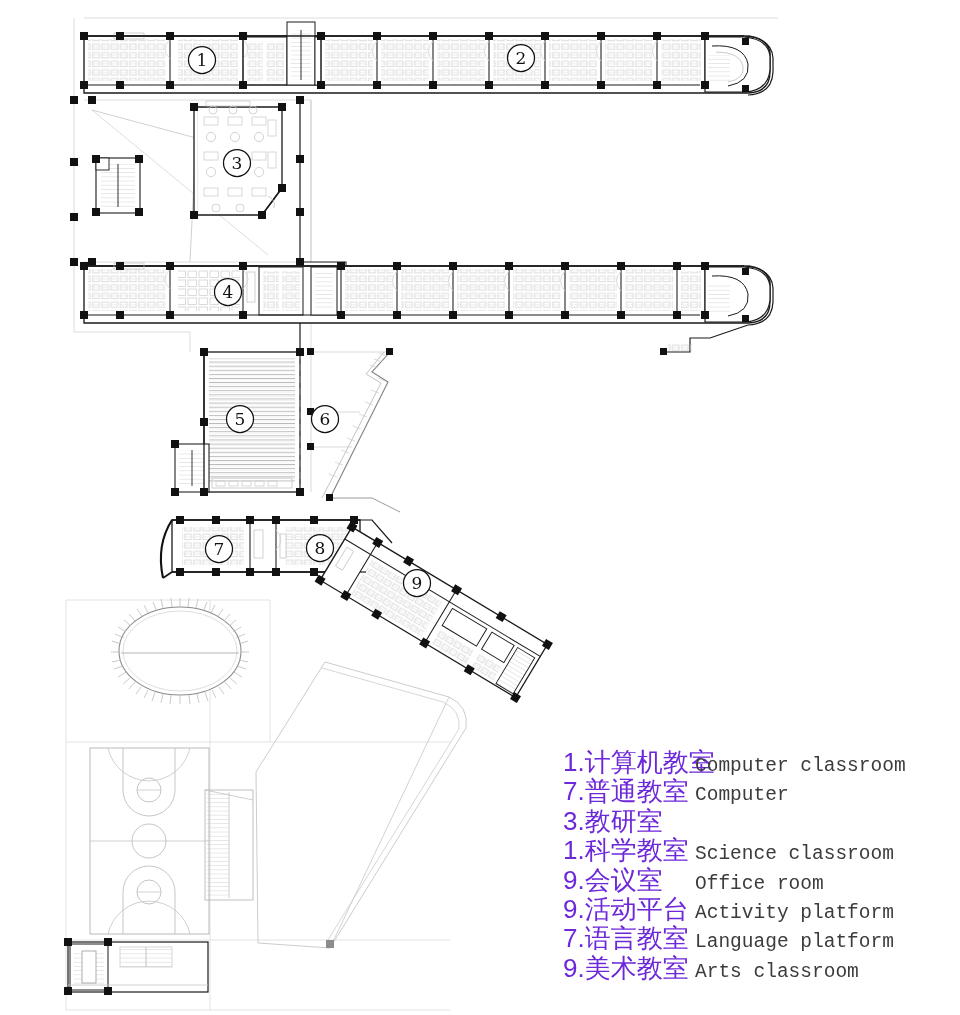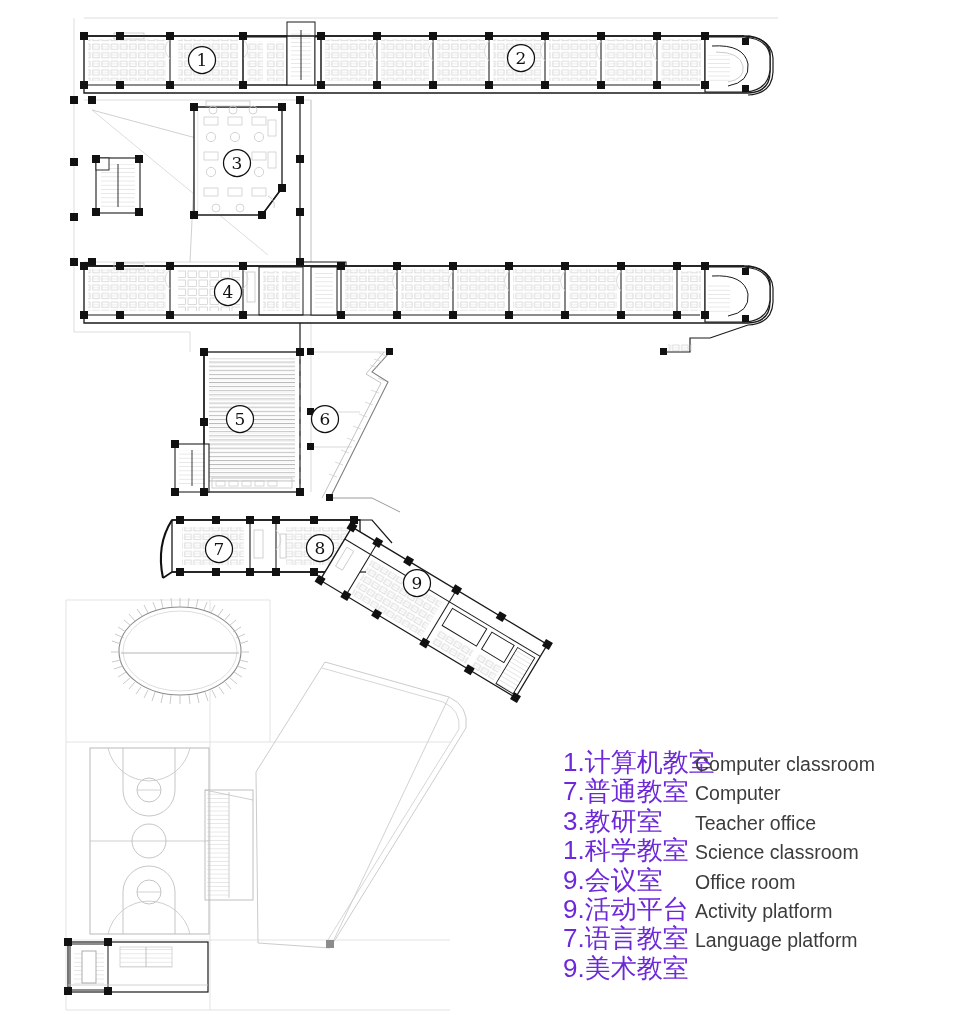--- a/index.html
+++ b/index.html
@@ -46,21 +46,21 @@
     line-height: 29.4px;
     letter-spacing: 0px;
     white-space: nowrap;
     color: #6d28d9;
   }
   .legend-en {
     font-size: 19.5px;
     line-height: 29.4px;
     white-space: nowrap;
     color: #3c3c3c;
-    font-family: Liberation Sans, sans-serif;
+    font-family: Liberation Mono, monospace;
     text-align: center;
   }
 </style>
 </head>
 <body>
 
 <div id="plan-root">
 <svg id="plan-svg" viewBox="0 0 960 1015" xmlns="http://www.w3.org/2000/svg">
   <defs>
 
@@ -654,34 +654,34 @@
   <div class="legend-row">
     <span class="legend-cn">1.计算机教室</span>
     <span class="legend-en">Computer classroom</span>
   </div>
   <div class="legend-row">
     <span class="legend-cn">7.普通教室</span>
     <span class="legend-en">Computer</span>
   </div>
   <div class="legend-row">
     <span class="legend-cn">3.教研室</span>
-    <span class="legend-en">Teacher office</span>
   </div>
   <div class="legend-row">
     <span class="legend-cn">1.科学教室</span>
     <span class="legend-en">Science classroom</span>
   </div>
   <div class="legend-row">
     <span class="legend-cn">9.会议室</span>
     <span class="legend-en">Office room</span>
   </div>
   <div class="legend-row">
     <span class="legend-cn">9.活动平台</span>
     <span class="legend-en">Activity platform</span>
   </div>
   <div class="legend-row">
     <span class="legend-cn">7.语言教室</span>
     <span class="legend-en">Language platform</span>
   </div>
   <div class="legend-row">
     <span class="legend-cn">9.美术教室</span>
+    <span class="legend-en">Arts classroom</span>
   </div>
 </div>
 
 </body></html>

